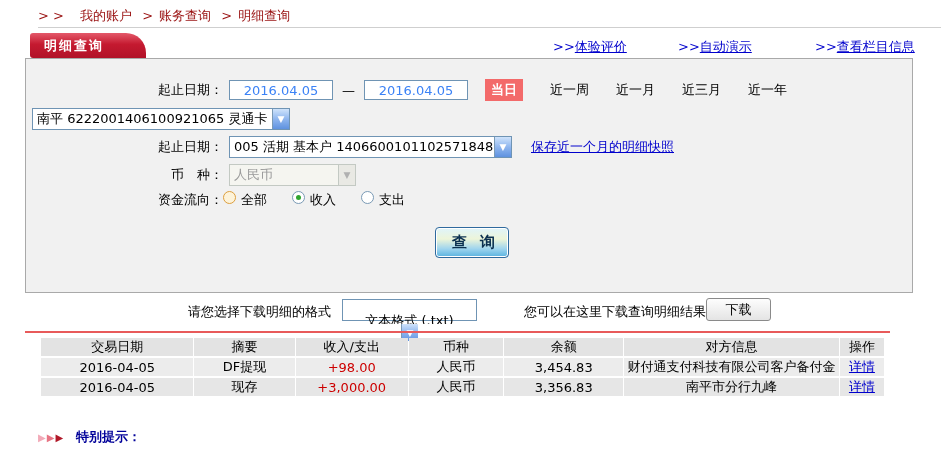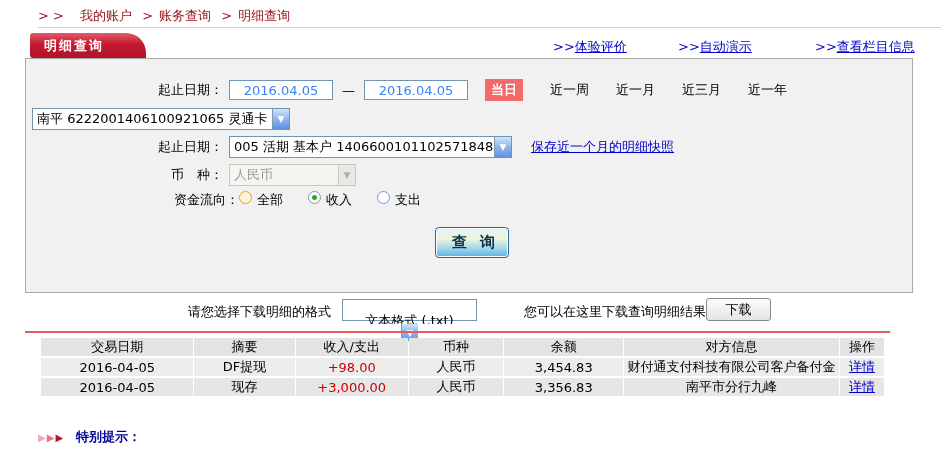--- a/index.html
+++ b/index.html
@@ -33,21 +33,21 @@
 
   
   .panel {
     position:absolute; left:25px; top:58px; width:888px; height:235px;
     background:#f1f1f1; border:1px solid #a9a9a9;
   }
   .frow { position:absolute; left:0; width:100%; display:flex; align-items:center; }
   .flabel { width:197px; text-align:right; flex:0 0 197px; color:#000; }
   .r1 { top:20px; height:22px; } .r2 { top:48px; height:24px; }
   .r3 { top:76px; height:24px; } .r4 { top:104px; height:24px; }
-  .r5 { top:131px; height:20px;padding-left:16px; }
+  .r5 { top:131px; height:20px; }
 
   .dateinput {
     width:104px; height:20px; margin-left:6px; border:1px solid #6f94b4;
     background:#fff; text-align:center; font-size:13px;
     font-family:"DejaVu Sans","Liberation Sans",sans-serif; color:#3b82f6;
   }
   .dash { margin:0 9px; }
   .today {
     margin-left:17px; background:#f36a6a; color:#fff; font-weight:bold;
     padding:2px 6px; cursor:pointer;

